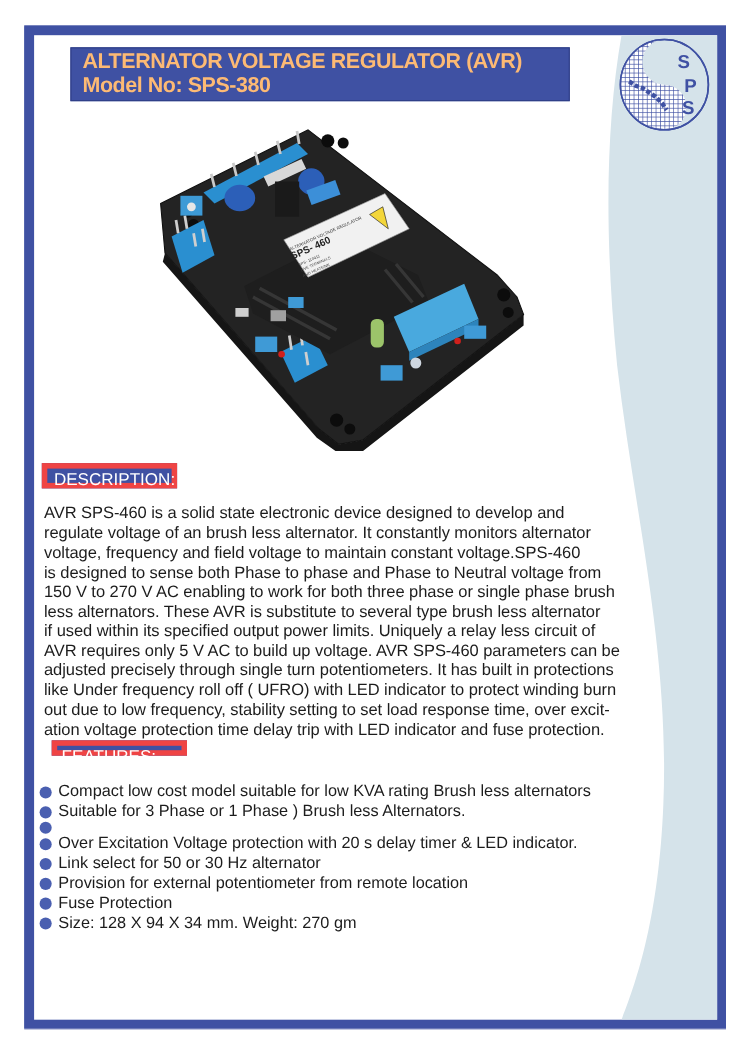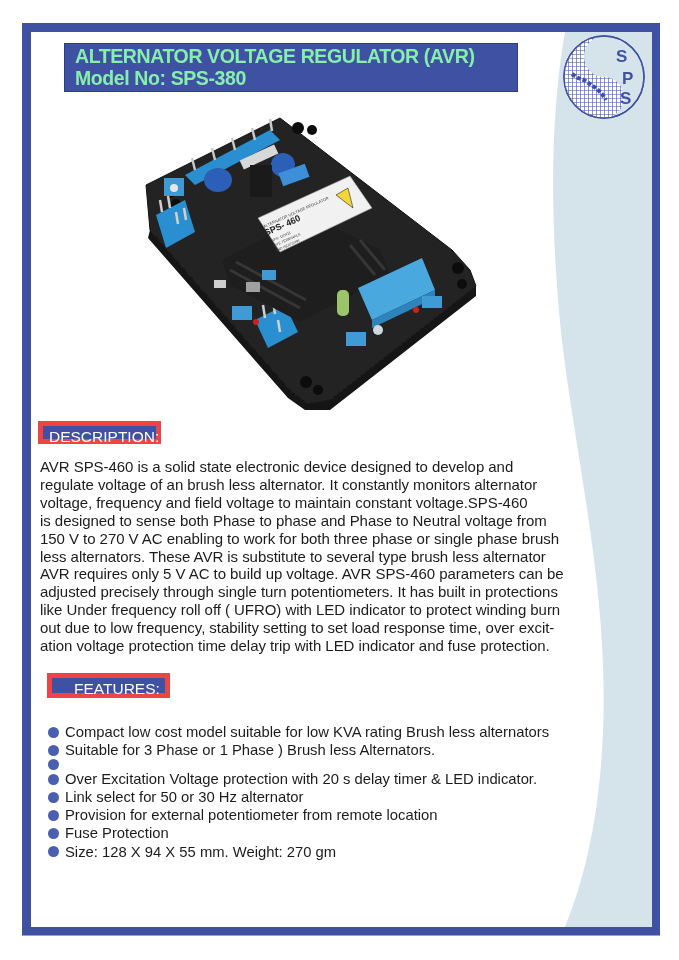--- a/index.html
+++ b/index.html
@@ -8,38 +8,38 @@
 
     .frame { position: absolute; left: 22px; top: 23px; width: 638px; height: 912px;
              background: #3f51a3; box-shadow: 0 1px 0 #9aa3cc; }
     .inner { position: absolute; left: 31px; top: 32px; width: 621px; height: 895px;
              background: #ffffff; overflow: hidden; }
     .side-panel { position: absolute; left: 0; top: 0; width: 621px; height: 895px; }
 
     .title-box { position: absolute; left: 64px; top: 43px; width: 454px; height: 49px;
                  background: #3f51a3; border: 1px solid #2e3d86; box-sizing: border-box;
                  padding: 1px 0 0 10px; }
-    .title-line { color: #86efac; font-weight: bold; font-size: 19.5px; line-height: 22px;
+    .title-line { color: #fdba74; font-weight: bold; font-size: 19.5px; line-height: 22px;
                   letter-spacing: -0.4px; white-space: nowrap; }
 
     .logo { position: absolute; left: 560px; top: 34px; width: 88px; height: 86px; }
 
     .product { position: absolute; left: 140px; top: 100px; width: 345px; height: 310px; }
 
     .section-tag { position: absolute; background: #3f51a3; color: #ffffff;
                    font-size: 15.5px; line-height: 22px; padding: 0 6px; box-sizing: border-box;
                    border: 5px solid #ef4444; }
     .tag-desc { left: 38px; top: 421px; width: 123px; height: 23px; }
-    .tag-feat { left: 47px; top: 673px; width: 123px; height: 25px; padding-left: 22px; }
+    .tag-feat { left: 47px; top: 673px; width: 123px; height: 14px; padding-left: 4px; }
 
     .desc { position: absolute; left: 40px; top: 458px; width: 580px;
             font-size: 15px; line-height: 17.9px; color: #1c1c1c; }
     .desc-line { white-space: nowrap; display: block; letter-spacing: -0.05px; }
 
-    .features { position: absolute; left: 36px; top: 711px; margin: 12px; padding: 0; list-style: none; }
+    .features { position: absolute; left: 36px; top: 711px; margin: 0; padding: 0; list-style: none; }
     .feature { font-size: 14.8px; line-height: 18.1px; white-space: nowrap; color: #1c1c1c;
                display: flex; align-items: center; }
     .bullet { display: inline-block; width: 11px; height: 11px; border-radius: 50%;
               background: #4a5fb0; margin-right: 6px; flex: 0 0 11px; }
   </style>
 </head>
 <body>
 
 <div class="frame"></div>
 <div class="inner">
@@ -152,20 +152,21 @@
 </svg>
 
 <div class="section-tag tag-desc">DESCRIPTION:</div>
 <div class="desc">
   <span class="desc-line">AVR SPS-460 is a solid state electronic device designed to develop and</span>
   <span class="desc-line">regulate  voltage of  an brush less alternator. It constantly monitors alternator</span>
   <span class="desc-line">voltage, frequency and field voltage to maintain constant voltage.SPS-460</span>
   <span class="desc-line">is designed to sense both Phase to phase and Phase to Neutral voltage from</span>
   <span class="desc-line">150 V to 270 V AC enabling to work for both three phase or single phase brush</span>
   <span class="desc-line">less alternators. These AVR is substitute to several type brush less alternator</span>
+  <span class="desc-line">if used within its specified output power limits. Uniquely a relay less circuit of</span>
   <span class="desc-line">AVR requires only 5 V AC to build up voltage. AVR SPS-460 parameters can be</span>
   <span class="desc-line">adjusted precisely through single turn potentiometers. It has built in protections</span>
   <span class="desc-line">like Under frequency roll off ( UFRO) with LED indicator to protect winding burn</span>
   <span class="desc-line">out due to low frequency, stability setting to set load response time, over excit-</span>
   <span class="desc-line">ation voltage protection time delay trip with LED indicator and fuse protection.</span>
 </div>
 
 <div class="section-tag tag-feat">FEATURES:</div>
 <ul class="features">
   <li class="feature">
@@ -190,15 +191,15 @@
   <li class="feature">
       <span class="bullet"></span>
       <span>Provision for external potentiometer from remote location</span>
     </li>
   <li class="feature">
       <span class="bullet"></span>
       <span>Fuse Protection</span>
     </li>
   <li class="feature">
       <span class="bullet"></span>
-      <span>Size: 128 X 94 X 55 mm. Weight: 270 gm</span>
+      <span>Size: 128 X 94 X 34 mm. Weight: 270 gm</span>
     </li>
 </ul>
 
 </body></html>

